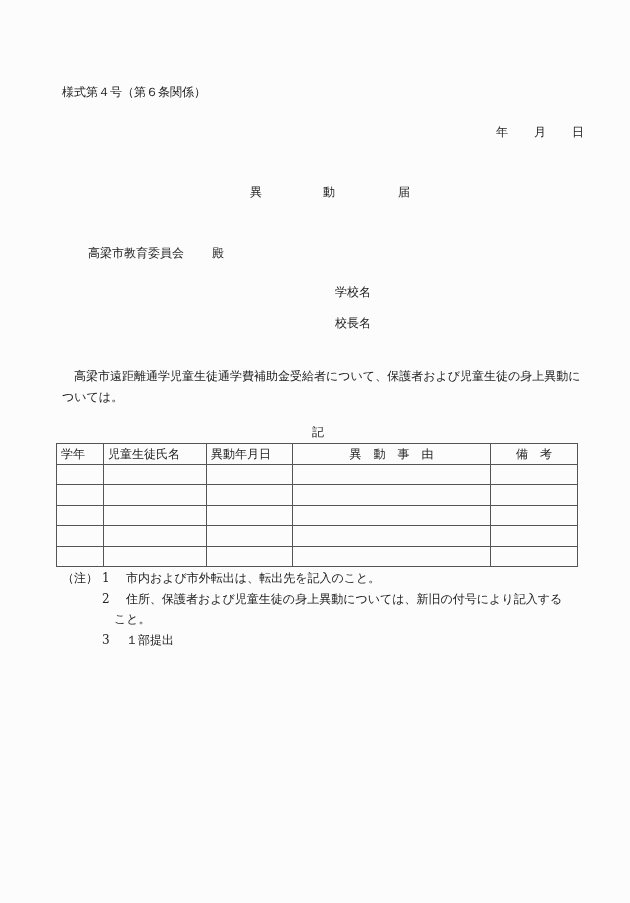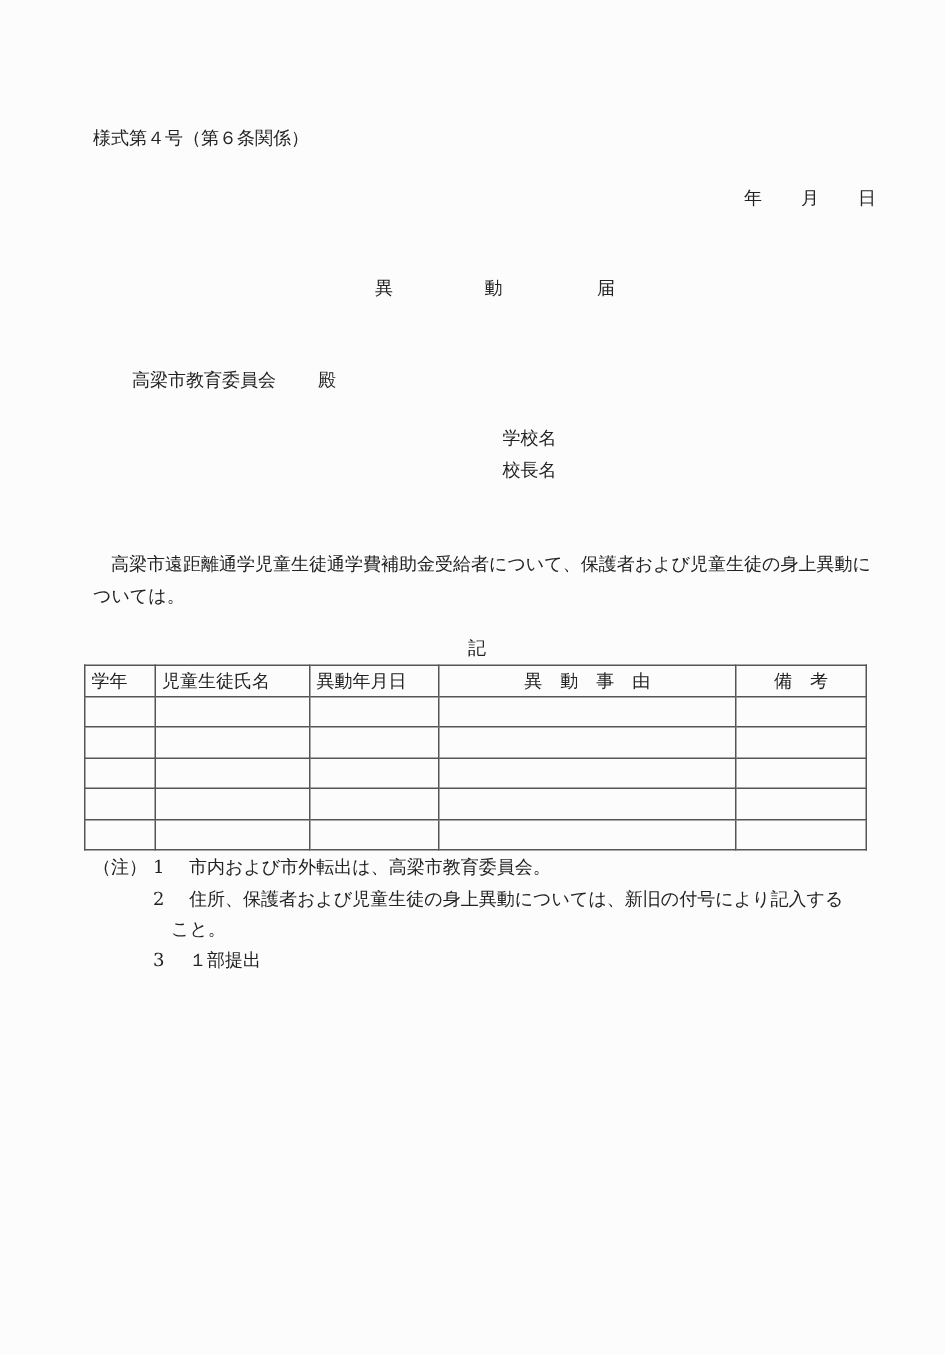--- a/index.html
+++ b/index.html
@@ -30,21 +30,21 @@
     .doc-title span { position: absolute; top: 0; }
     .doc-title .t1 { left: 250px; }
     .doc-title .t2 { left: 323px; }
     .doc-title .t3 { left: 398px; }
 
     .addressee { left: 88px; top: 227px; }
     .addressee .honorific { margin-left: 28px; }
 
     .sender { left: 335px; text-align: right; }
     .sender-school { top: 266px; }
-    .sender-principal { top: 287px; }
+    .sender-principal { top: 297px; }
 
     .body-text {
       left: 62px; top: 347px; width: 520px;
       white-space: normal; line-height: 21px;
       text-indent: 12px;
     }
 
     .ki { left: 312px; top: 406px; }
 
     table.change-table {
@@ -151,21 +151,21 @@
       <td></td>
       <td></td>
     </tr>
   </tbody>
 </table>
 
 <div>
   <div class="note-row" style="left:62px; top:571px;">
     <span class="num" style="left:0;">（注）</span>
     <span class="num" style="left:40px;">1</span>
-    <span class="txt" style="left:64px;">市内および市外転出は、高梁市教育委員会。</span>
+    <span class="txt" style="left:64px;">市内および市外転出は、転出先を記入のこと。</span>
   </div>
   <div class="note-row" style="left:62px; top:592px;">
     <span class="num" style="left:40px;">2</span>
     <span class="txt" style="left:64px;">住所、保護者および児童生徒の身上異動については、新旧の付号により記入する</span>
   </div>
   <div class="note-row" style="left:62px; top:612px;">
     <span class="txt" style="left:52px;">こと。</span>
   </div>
   <div class="note-row" style="left:62px; top:633px;">
     <span class="num" style="left:40px;">3</span>

